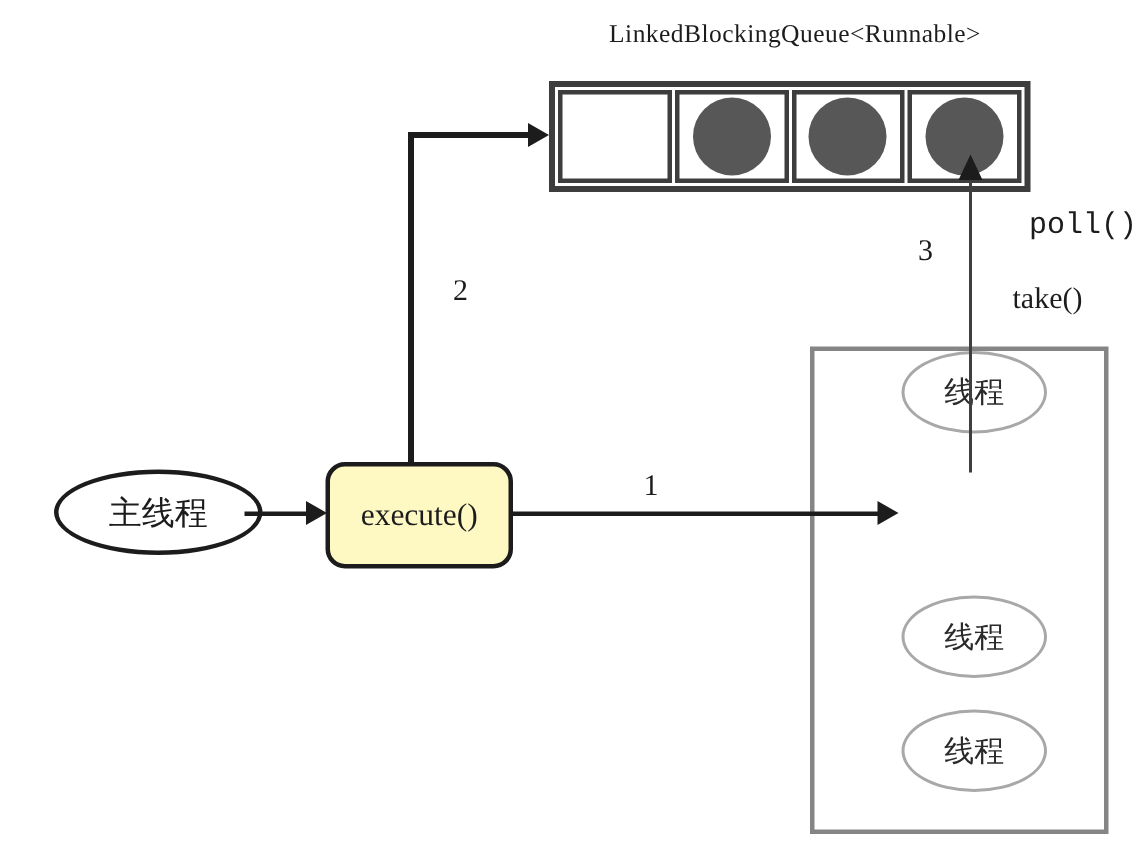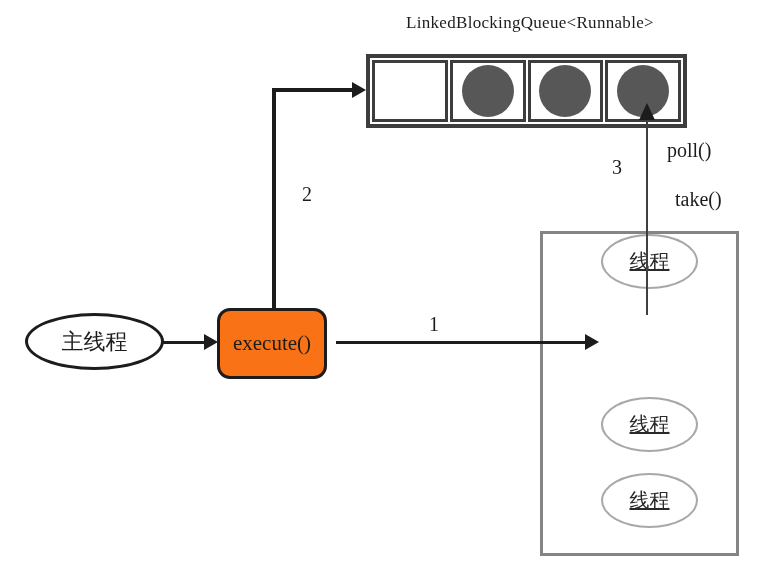--- a/index.html
+++ b/index.html
@@ -50,36 +50,36 @@
     justify-content: center;
   }
   .task-circle {
     width: 52px; height: 52px;
     border-radius: 50%;
     background: var(--task-fill);
   }
 
   
   .main-thread {
-    left: 25px; top: 313px; width: 139px; height: 57px;
+    left: 36px; top: 313px; width: 139px; height: 57px;
     border: 3px solid var(--line);
     border-radius: 50%;
     display: flex; align-items: center; justify-content: center;
     font-size: 22px;
     background: #ffffff;
   }
 
   
   .execute-box {
-    left: 217px; top: 308px; width: 110px; height: 71px;
+    left: 217px; top: 308px; width: 125px; height: 71px;
     border: 3px solid var(--line);
     border-radius: 13px;
     display: flex; align-items: center; justify-content: center;
     font-size: 21px;
-    background: #f97316;
+    background: #fef9c3;
     z-index: 3;
   }
 
   
   .core-pool-box {
     left: 540px; top: 231px; width: 199px; height: 325px;
     border: 3px solid var(--pool-border);
     background: #ffffff;
     z-index: 1;
   }
@@ -91,21 +91,20 @@
   }
   .thread-ellipse {
     position: absolute;
     left: 58px; width: 97px; height: 55px;
     border: 2px solid var(--thread-ellipse-border);
     border-radius: 50%;
     display: flex; align-items: center; justify-content: center;
     font-size: 20px;
     color: #2a2a2a;
     background: #ffffff;
-    text-decoration: underline;
   }
   .thread-ellipse:nth-of-type(1) { top: 82px; }
   .thread-ellipse:nth-of-type(2) { top: 163px; }
   .thread-ellipse:nth-of-type(3) { top: 239px; }
 
   
   .line { background: var(--line); z-index: 2; }
   .head-right {
     width: 0; height: 0; z-index: 2;
     border-top: 8px solid transparent;
@@ -130,21 +129,21 @@
   .a2-head  { left: 352px; top: 82px; }
   
   .a3-line { left: 646px; top: 120px; width: 2px; height: 195px; background: #3f3f3f; }
   .a3-head { left: 639px; top: 103px; }
 
   
   .step-label { font-size: 20px; z-index: 4; }
   .label-1    { left: 429px; top: 313px; }
   .label-2    { left: 302px; top: 183px; }
   .label-3    { left: 612px; top: 156px; }
-  .label-poll { left: 667px; top: 139px; }
+  .label-poll { left: 686px; top: 139px; font-family: Liberation Mono, monospace; }
   .label-take { left: 655px; top: 188px; margin-left: 20px; }
 </style>
 </head>
 <body>
 
 <div class="canvas">
 
   <div class="abs diagram-title">LinkedBlockingQueue&lt;Runnable&gt;</div>
 
   <div class="abs queue-box">

